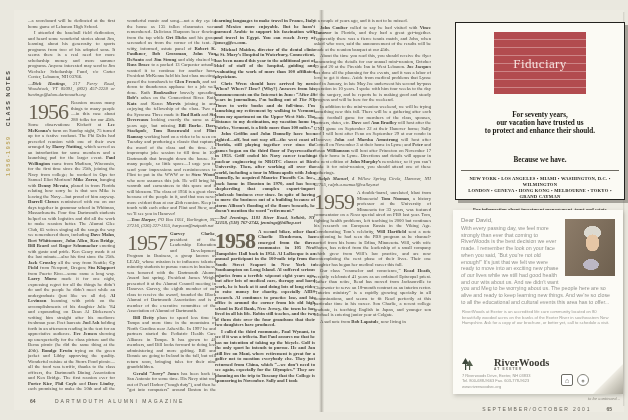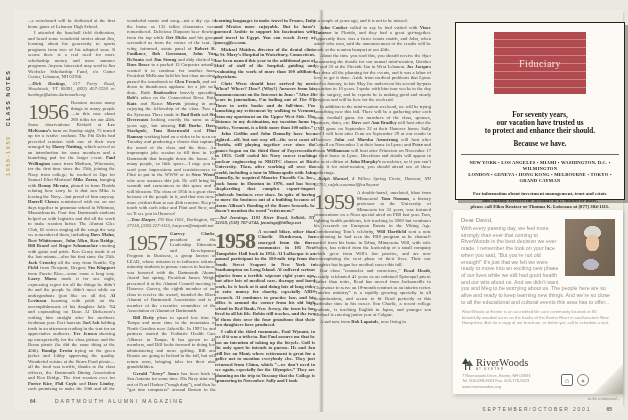--- a/index.html
+++ b/index.html
@@ -32,44 +32,44 @@
   .col p.body{text-indent:6px;}
   .col p.body.cont{text-indent:0;}
   .col p.sig{font-style:italic;text-indent:0;margin:1px 0 3px 0;color:#4a473f;}
   .yearnum{float:left;font-size:22px;line-height:18px;padding:3px 3px 0 0;color:#6b6354;letter-spacing:-1px;}
 
   
   .fid-ad{position:absolute;left:455px;top:22px;width:168px;height:176px;background:#fbfaf4;
     border:1.5px solid #23221e;box-shadow:3px 3px 0 rgba(95,92,84,.5);text-align:center;color:#1b1914;}
   .fid-logo{width:92px;height:62px;margin:9px auto 14px auto;display:flex;flex-direction:column;justify-content:center;
     background:repeating-linear-gradient(#b24b4f 0px,#b24b4f 7px,#cd8486 7px,#cd8486 8px);
-    color:#f6e2de;font-size:10px;line-height:13px;letter-spacing:.4px;}
+    color:#f6e2de;font-size:13px;line-height:13px;letter-spacing:.4px;}
   .fid-headline{font-weight:bold;font-size:7.2px;line-height:7.8px;margin-top:18px;}
-  .fid-tagline{font-weight:bold;font-size:7.2px;margin-top:5px;}
+  .fid-tagline{font-weight:bold;font-size:7.2px;margin-top:21px;}
   .fid-rule{border-top:1px solid #6d6a62;margin:6px 5px 5px 5px;}
   .fid-cities{font-size:4.6px;font-weight:bold;line-height:6px;letter-spacing:.2px;color:#272520;padding:0 3px;}
   .fid-info{font-size:4.9px;font-weight:bold;line-height:6.2px;color:#35322b;margin-top:7px;padding:0 9px;}
 
   
   .rw-ad{position:absolute;left:453px;top:210px;width:170px;height:184px;background:#fcfbf6;
     box-shadow:1px 2px 4px rgba(70,68,60,.25);font-family:"Liberation Sans",sans-serif;overflow:hidden;}
   .rw-top{padding:7px 8px 0 8px;}
   .rw-photo{float:right;width:50px;height:57px;margin:2px 0 3px 4px;
     background:
       radial-gradient(ellipse 13px 9px at 52% 80%,#bcb7c4 0 60%,rgba(0,0,0,0) 61%),
       radial-gradient(ellipse 11px 14px at 55% 42%,#e6c6a5 0 60%,rgba(0,0,0,0) 61%),
       radial-gradient(ellipse 14px 11px at 55% 24%,#dcd9d0 0 60%,rgba(0,0,0,0) 61%),
       linear-gradient(120deg,#8d7c69,#6e604f);}
   .rw-salutation{font-size:6px;color:#8b8b87;margin-bottom:2px;}
   .rw-letter{font-size:5.3px;line-height:6.7px;color:#90908b;text-align:left;}
   .rw-banner{margin:4px 5px 0 5px;background:#6a68a6;color:#fdfdfa;font-size:9.5px;
     padding:3px 6px 4px 6px;letter-spacing:.2px;}
   .rw-fine{font-size:4.2px;line-height:5.4px;color:#9b9a94;margin:4px 9px 0 9px;text-align:left;}
   .rw-bottom{position:absolute;left:9px;bottom:5px;text-align:left;}
-  .rw-logo{display:flex;align-items:center;gap:3px;}
+  .rw-logo{display:flex;align-items:center;gap:21px;font-weight:bold;}
   .rw-name{font-family:"Liberation Serif",serif;font-size:10.5px;color:#3b3a34;}
   .rw-sub{font-size:3.2px;letter-spacing:1.2px;color:#6e6d66;margin-top:-1px;}
   .rw-addr{font-size:4px;line-height:5.3px;color:#94938d;margin-top:2px;}
   .rw-icons{position:absolute;left:108px;bottom:8px;display:flex;gap:4px;align-items:center;}
   .icon-eh{display:inline-flex;align-items:center;justify-content:center;width:10px;height:10px;
     border:1px solid #6d6c65;border-radius:2px;font-size:7px;color:#6d6c65;background:#fff;}
   .icon-seal{display:inline-flex;align-items:center;justify-content:center;width:10px;height:10px;
     border:1px solid #85847c;border-radius:50%;font-size:4px;color:#85847c;background:#fff;}
   .rw-curl{position:absolute;right:0;bottom:0;width:30px;height:30px;
     background:linear-gradient(315deg,#aaa79b 0%,#d9d6cb 35%,#f6f4ec 55%,#fcfbf6 70%);

